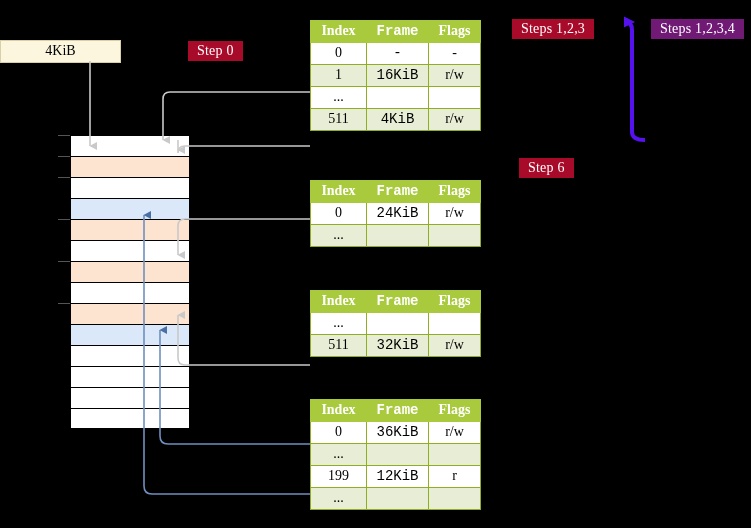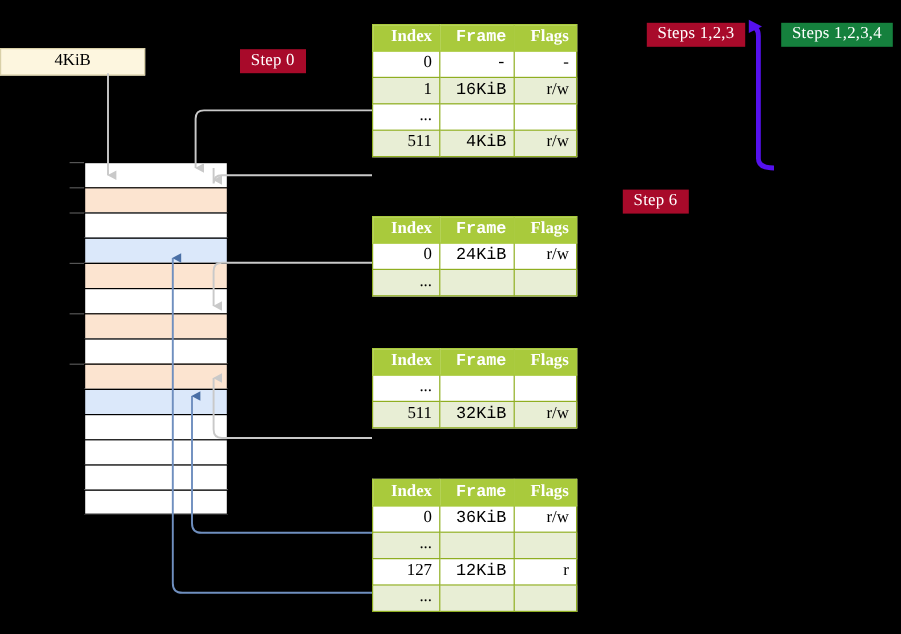--- a/index.html
+++ b/index.html
@@ -5,40 +5,40 @@
   html,body{margin:0;padding:0;background:#000;}
   body{width:751px;height:528px;position:relative;overflow:hidden;
        font-family:"Liberation Serif",serif;color:#000;}
 
   .canvas{position:absolute;left:0;top:0;width:751px;height:528px;}
 
   
   .badge{position:absolute;padding:1px 9px 2px 9px;font-size:14px;line-height:17px;
          color:#ffffff;white-space:nowrap;letter-spacing:.2px;}
   .badge-red{background:#a80a2a;}
-  .badge-blue{background:#15803d;}
+  .badge-blue{background:#701a75;}
 
   
   .kib-box{position:absolute;background:#fdf6df;border:1px solid #d9d0a8;
            font-size:14px;line-height:20px;text-align:center;color:#000;}
 
   
   .memcol{position:absolute;left:70px;top:135px;width:120px;}
   .memcell{height:21px;box-sizing:border-box;border:1px solid #000;
            border-bottom:none;background:#ffffff;}
   .memcell:last-child{border-bottom:1px solid #000;}
   .memcell.peach{background:#fce4d0;}
   .memcell.blue{background:#dbe8fa;}
   .tick{position:absolute;height:1px;background:#555;width:12px;left:58px;}
 
   
   .ptable{position:absolute;border-collapse:collapse;background:#ffffff;
           font-size:14px;}
   .ptable td,.ptable th{border:1px solid #8fae21;padding:2px 6px 3px 6px;
-          height:20px;box-sizing:border-box;text-align:right;
+          height:20px;box-sizing:border-box;text-align:center;
           font-weight:normal;vertical-align:middle;margin-left:14px;}
   .ptable th{background:#a9ca3c;color:#ffffff;font-weight:bold;
           border:1px solid #a9ca3c;}
   .ptable tr.alt td{background:#e8eed5;}
   .ptable td.hl{background:#f8f7a8;}
   .c-index{width:56px;}
   .c-frame{width:62px;font-family:Liberation Mono, monospace;}
   .c-flags{width:52px;}
 
   
@@ -47,25 +47,25 @@
 </style>
 </head>
 <body>
 
 <div class="canvas">
 
   <div class="kib-box" style="left:0px;top:40px;width:119px;height:21px;">
     <span>4KiB</span>
   </div>
 
-  <div class="badge badge-red" style="left:200px;top:41px;">
+  <div class="badge badge-red" style="left:188px;top:41px;">
     <span>Step 0</span>
   </div>
 
-  <div class="badge badge-red" style="left:539px;top:19px;">
+  <div class="badge badge-red" style="left:512px;top:19px;">
     <span>Steps 1,2,3</span>
   </div>
 
   <div class="badge badge-blue" style="left:651px;top:19px;">
     <span>Steps 1,2,3,4</span>
   </div>
 
   <div class="badge badge-red" style="left:519px;top:158px;">
     <span>Step 6</span>
   </div>
@@ -181,21 +181,21 @@
           <td class="c-index">0</td>
           <td class="c-frame">36KiB</td>
           <td class="c-flags">r/w</td>
         </tr>
         <tr class="alt">
           <td class="c-index">...</td>
           <td class="c-frame"></td>
           <td class="c-flags"></td>
         </tr>
         <tr>
-          <td class="c-index">127</td>
+          <td class="c-index">199</td>
           <td class="c-frame">12KiB</td>
           <td class="c-flags">r</td>
         </tr>
         <tr class="alt">
           <td class="c-index">...</td>
           <td class="c-frame"></td>
           <td class="c-flags"></td>
         </tr>
       </tbody>
     </table>

